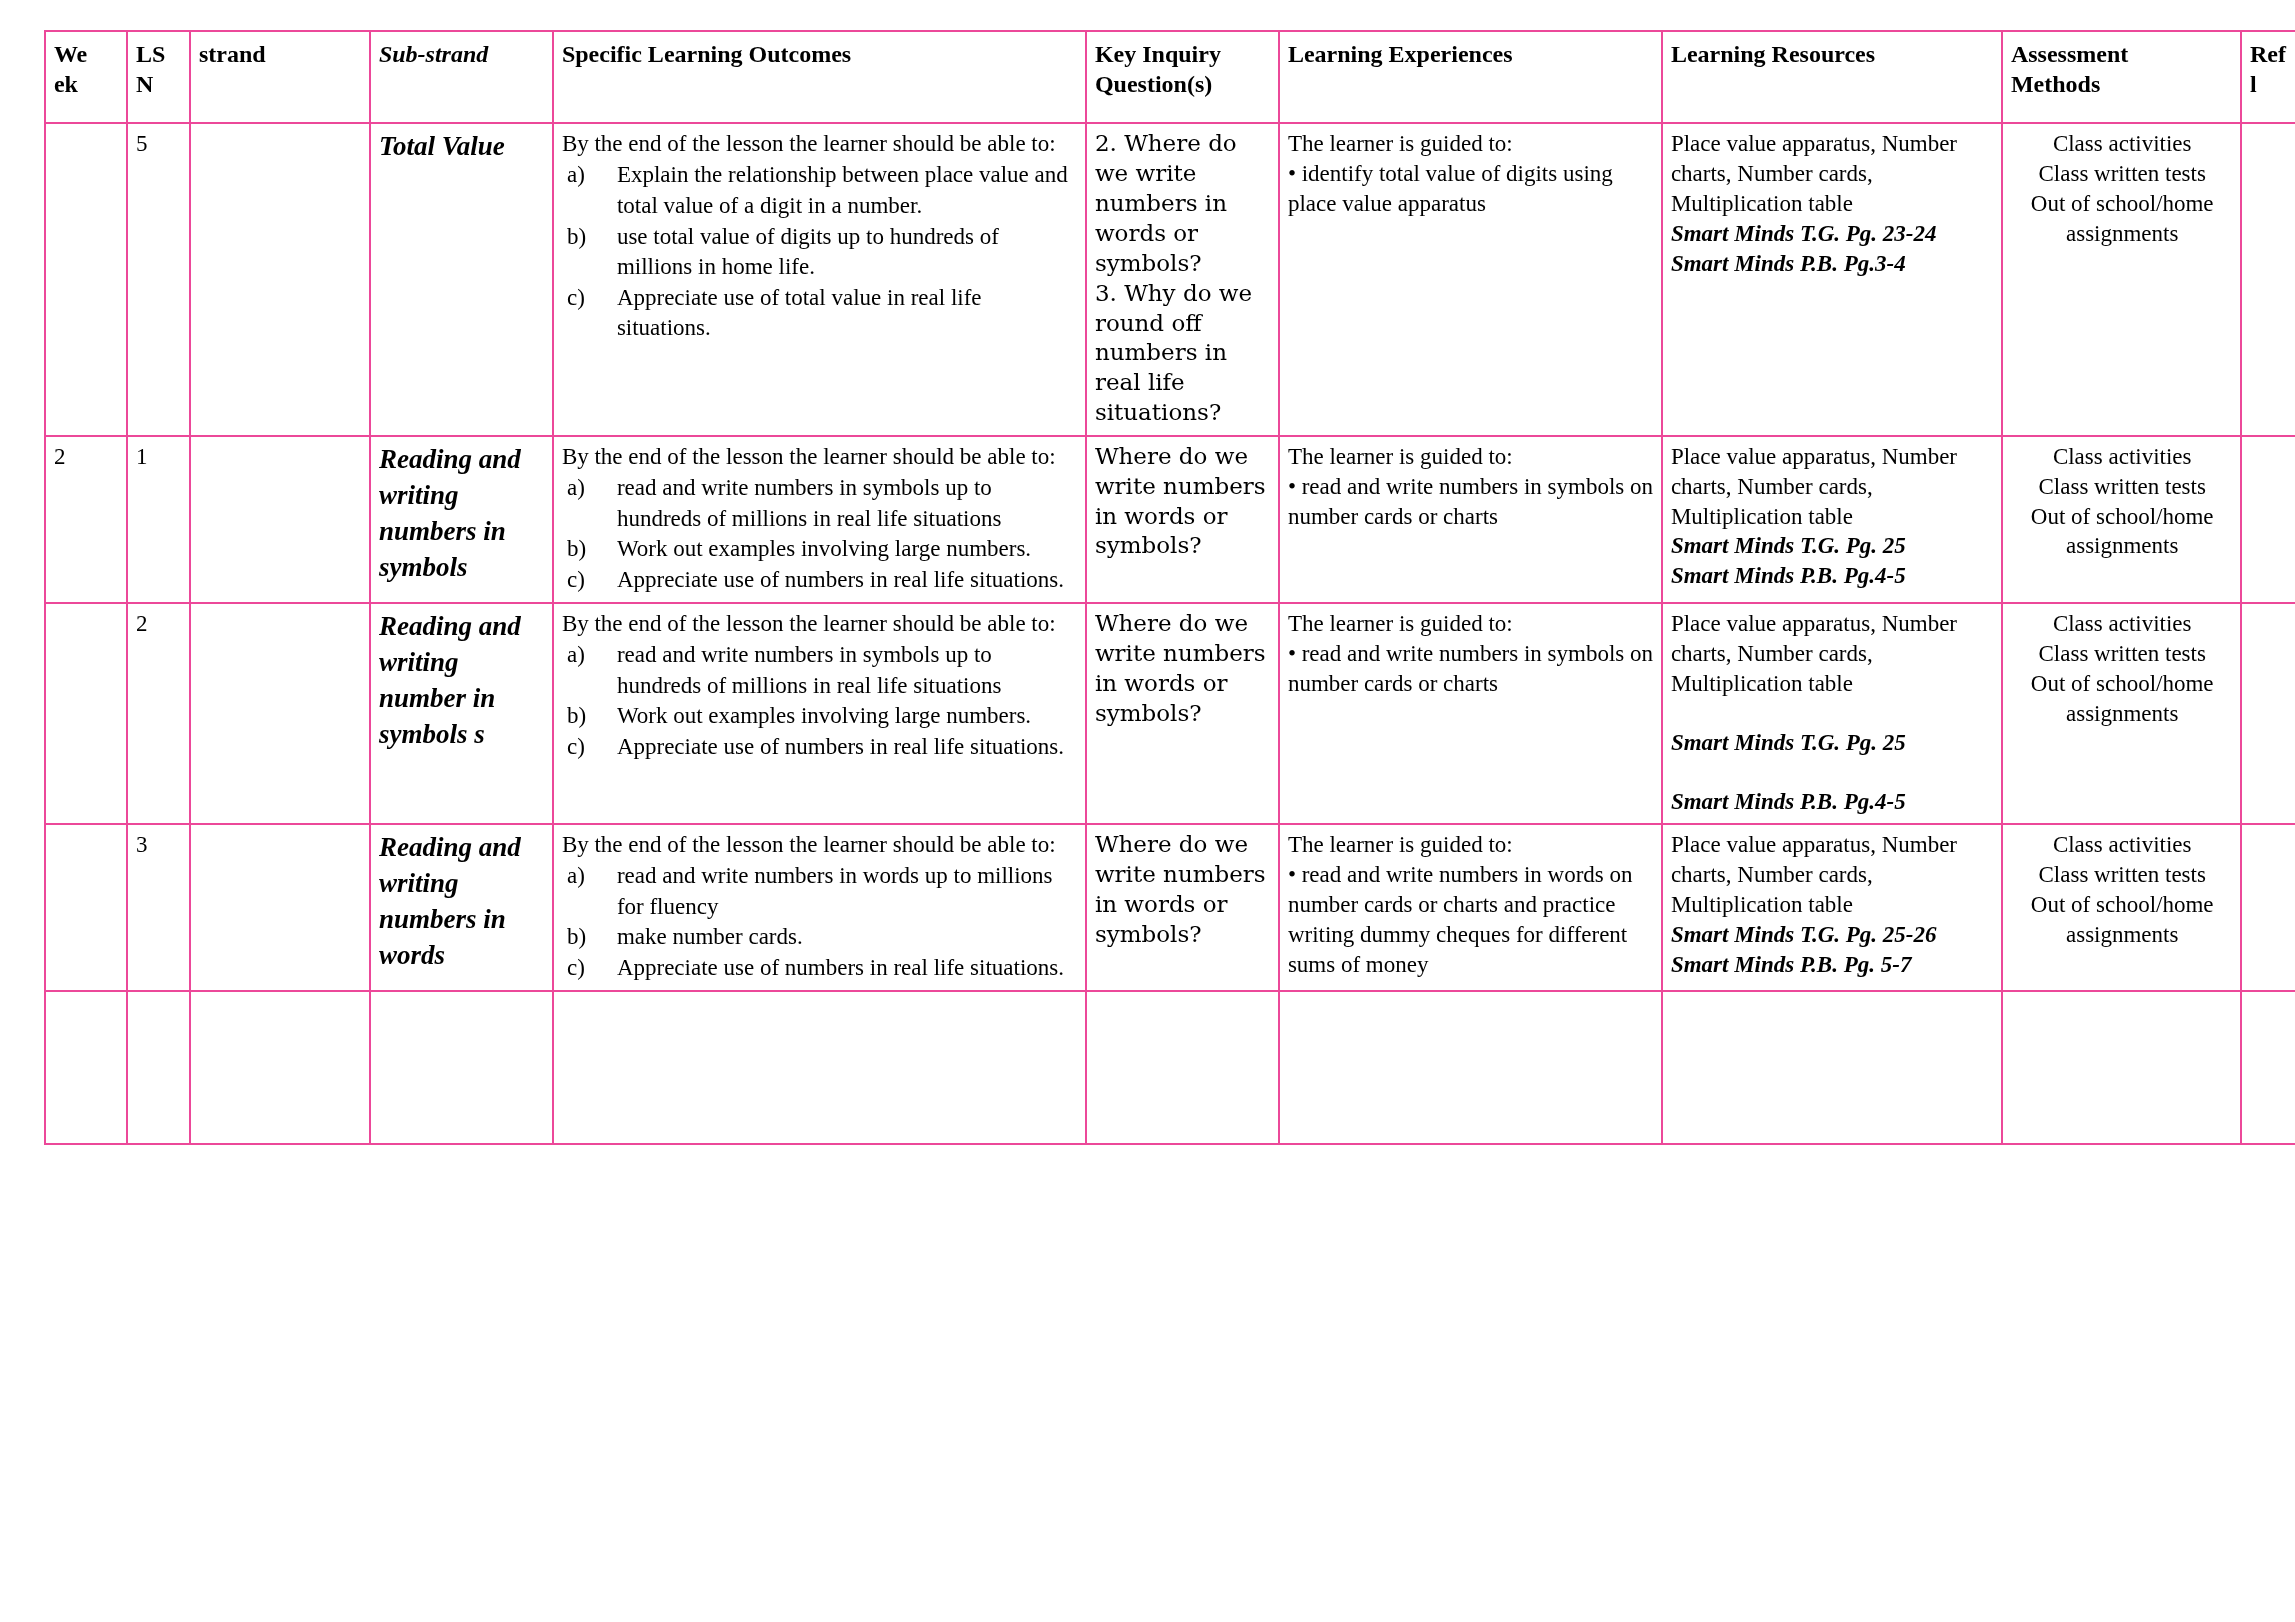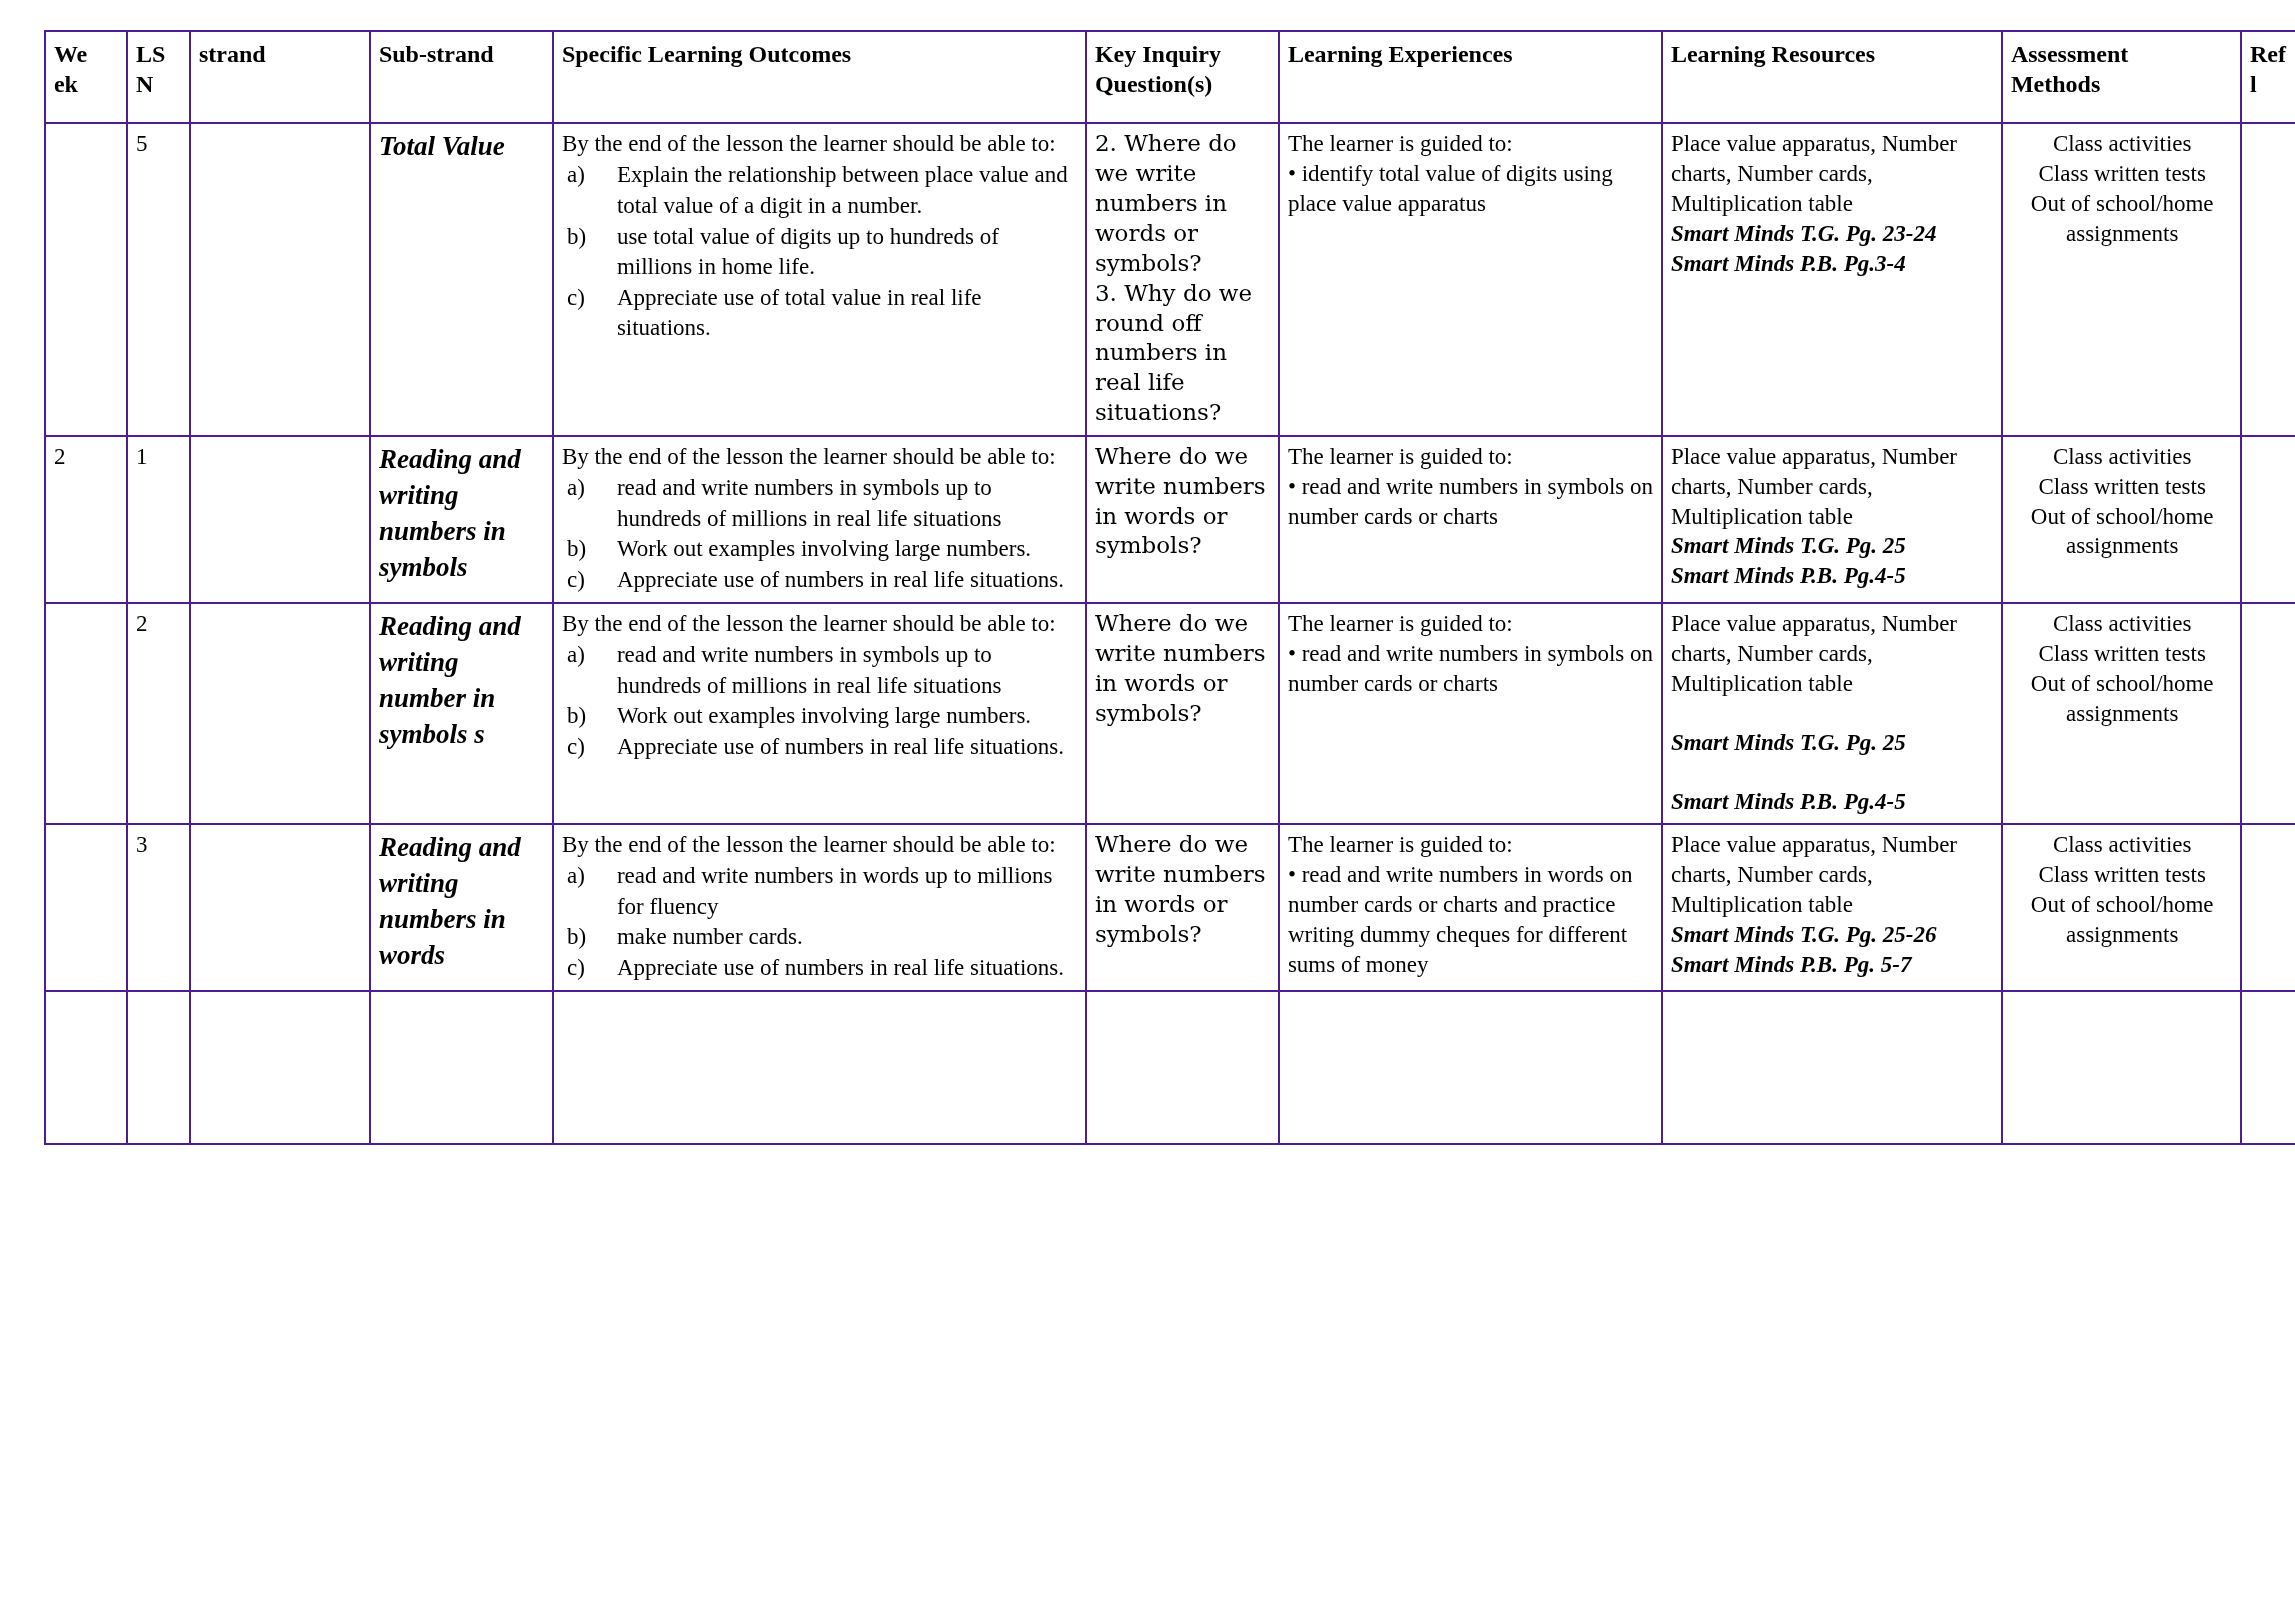--- a/index.html
+++ b/index.html
@@ -23,21 +23,21 @@
     padding: 30px 44px 0 44px;
   }
 
   table.sow {
     border-collapse: collapse;
     table-layout: fixed;
     width: 2207px;
     border: 2px solid #000;
   }
   table.sow td, table.sow th {
-    border: 2px solid #4c1d95;
+    border: 2px solid #ec4899;
     vertical-align: top;
     padding: 5.2px 6.5px 6.5px 7.9px;
     font-size: 23px;
     line-height: 1.30;
     font-weight: normal;
     text-align: left;
     word-wrap: break-word;
     overflow-wrap: break-word;
   }
 
@@ -54,21 +54,21 @@
   col.c-ref   { width: 59px;  }
 
   
   tr.head td {
     font-weight: bold;
     font-size: 24px;
     line-height: 1.28;
     padding-top: 6.5px;
     height: 77px;
   }
-  tr.head td.ital { }
+  tr.head td.ital { font-style: italic; }
 
   
   .substrand {
     font-weight: bold;
     font-style: italic;
     font-size: 27px;
     line-height: 1.33;
   }
   .lead { margin: 0 0 1.3px 0; }
   ol.abc {

